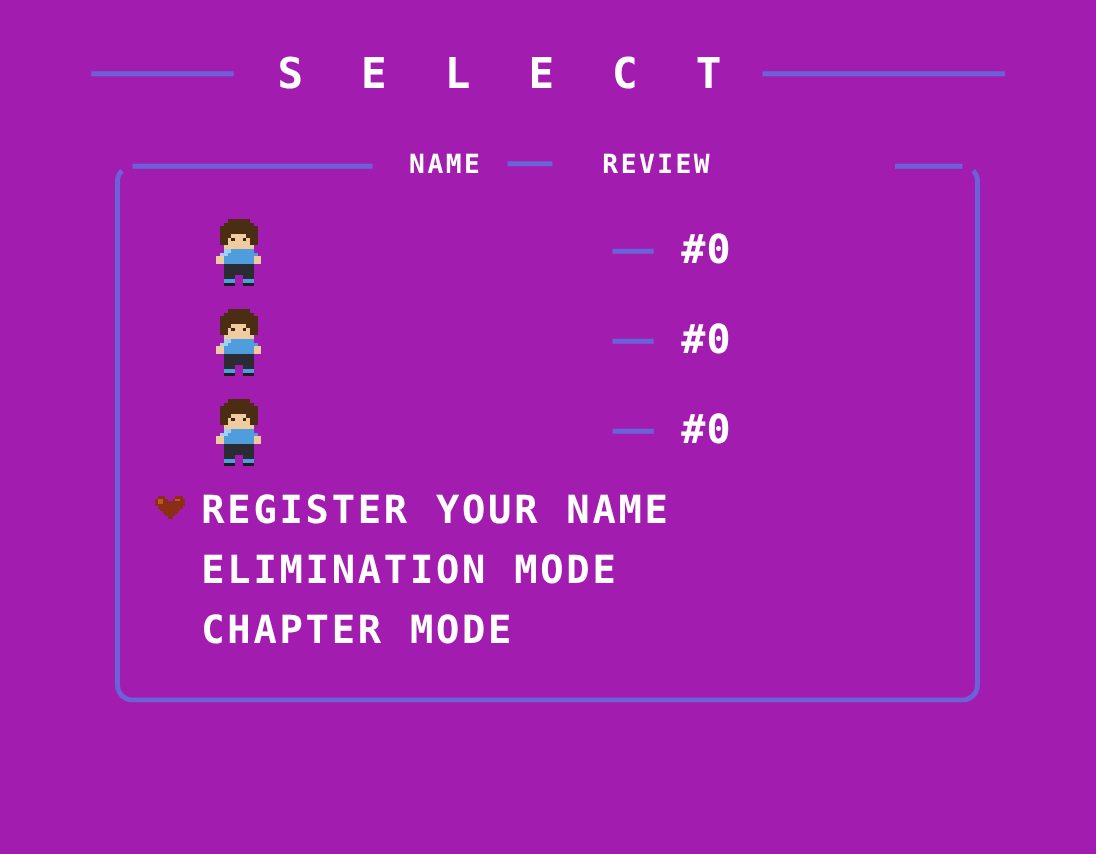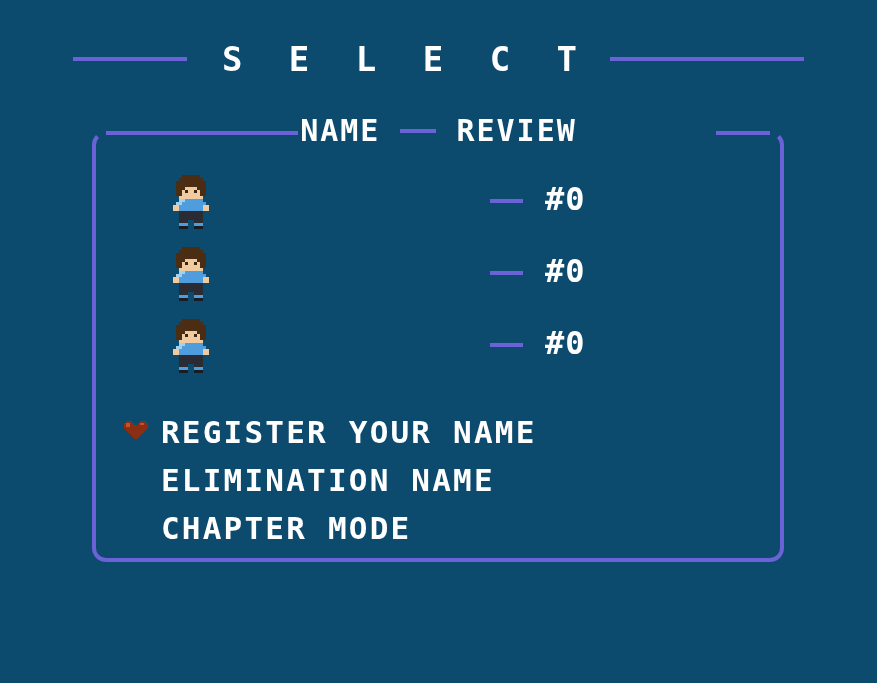--- a/index.html
+++ b/index.html
@@ -9,21 +9,21 @@
     width: 877px;
     height: 683px;
     background: #000000;
     overflow: hidden;
   }
 
   #screen {
     position: relative;
     width: 877px;
     height: 683px;
-    background: #0c4a6e;
+    background: #a21caf;
     font-family: "DejaVu Sans Mono", monospace;
     -webkit-font-smoothing: none;
     image-rendering: pixelated;
   }
 
   
   .select-row {
     position: absolute;
     left: 0; top: 38px;
     width: 877px;
@@ -84,26 +84,27 @@
     justify-content: center;
     pointer-events: none;
   }
   .legend-inner {
     display: flex;
     align-items: center;
     gap: 0;
   }
   .legend-text {
     color: #ffffff;
-    font-size: 30px;
+    font-size: 21px;
     font-weight: bold;
     letter-spacing: 2px;
     line-height: 36px;
     white-space: pre;
     font-family: "DejaVu Sans Mono", monospace;
+    margin-left: 20px;
   }
   .legend-dash {
     width: 36px;
     height: 4px;
     background: #6a62d6;
     margin: 0 20px;
     flex: none;
   }
 
   
@@ -157,21 +158,21 @@
     letter-spacing: 1px;
     line-height: 50px;
     white-space: pre;
     font-family: "DejaVu Sans Mono", monospace;
   }
 
   
   .menu {
     position: absolute;
     left: 0;
-    top: 408px;
+    top: 384px;
     width: 867px;
   }
   .menu-item {
     position: relative;
     height: 48px;
     display: flex;
     align-items: center;
   }
   .menu-cursor {
     position: absolute;
@@ -434,21 +435,21 @@
             <rect x="1" y="3" width="2" height="1"></rect>
             <rect x="8" y="2" width="2" height="1"></rect>
           </g>
         </svg>
       </span>
       <span class="menu-label">REGISTER YOUR NAME</span>
     </div>
 
     <div class="menu-item">
 
-      <span class="menu-label">ELIMINATION NAME</span>
+      <span class="menu-label">ELIMINATION MODE</span>
     </div>
 
     <div class="menu-item">
 
       <span class="menu-label">CHAPTER MODE</span>
     </div>
 
   </div>
 
 </div>

